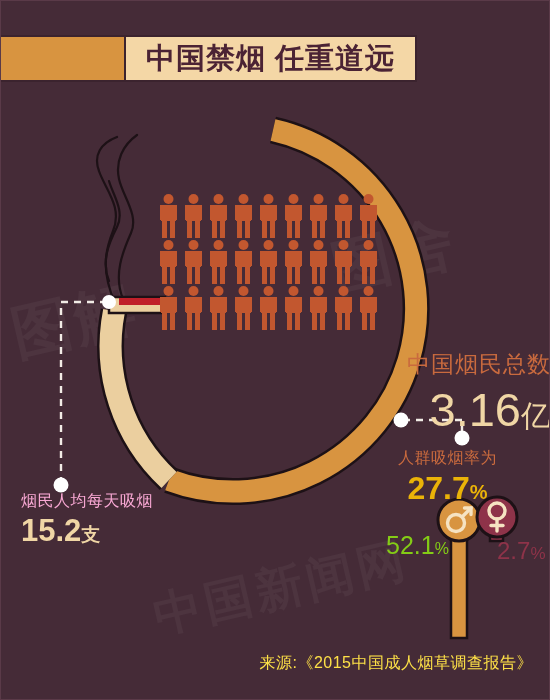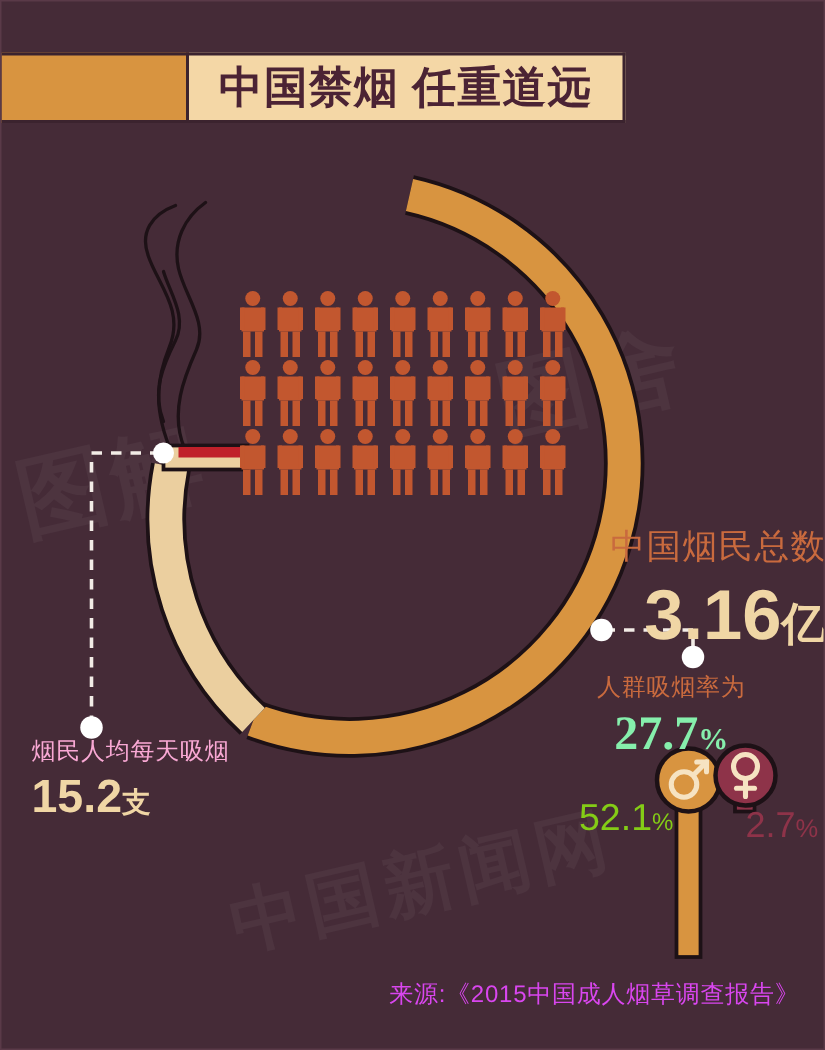--- a/index.html
+++ b/index.html
@@ -85,21 +85,21 @@
   }
   .center-label{
     color:#c96a3e;
     font-size:23px;
     letter-spacing:1px;
     font-weight:normal;
   }
   .center-value{
     color:#f0d6a5;
     font-size:47px;
-    font-weight:bold;
+    font-weight:normal;
     margin-top:2px;
     letter-spacing:0px;
   }
   .center-value .unit{font-size:30px;}
 
   
   .left-stat{
     position:absolute;left:20px;top:490px;
   }
   .left-label{
@@ -121,45 +121,44 @@
   .right-stat{
     position:absolute;left:397px;top:447px;
   }
   .right-label{
     color:#c96a3e;
     font-size:16px;
     letter-spacing:0.5px;
     white-space:nowrap;
   }
   .right-value{
-    color:#86efac;
+    color:#eab308;
     font-size:32px;
     font-weight:bold;
     margin-top:1px;
     text-align:center;
     white-space:nowrap;
-    font-family:Liberation Serif, serif;
   }
   .right-value .unit{font-size:20px;}
   .pct-male{
     position:absolute;left:385px;top:530px;
     color:#84cc16;font-size:25px;font-weight:normal;white-space:nowrap;
   }
   .pct-male .sm{font-size:16px;}
   .pct-female{
     position:absolute;left:496px;top:536px;
     color:#8e3349;font-size:24px;white-space:nowrap;
   }
   .pct-female .sm{font-size:17px;}
 
   
   .source{
     position:absolute;left:0;top:652px;width:532px;
     text-align:right;
-    color:#d946ef;
+    color:#fde047;
     font-size:16px;
     letter-spacing:0.5px;
   }
 </style>
 </head>
 <body>
 
 <div id="canvas">
 
   <div class="watermark wm1">图解</div>

